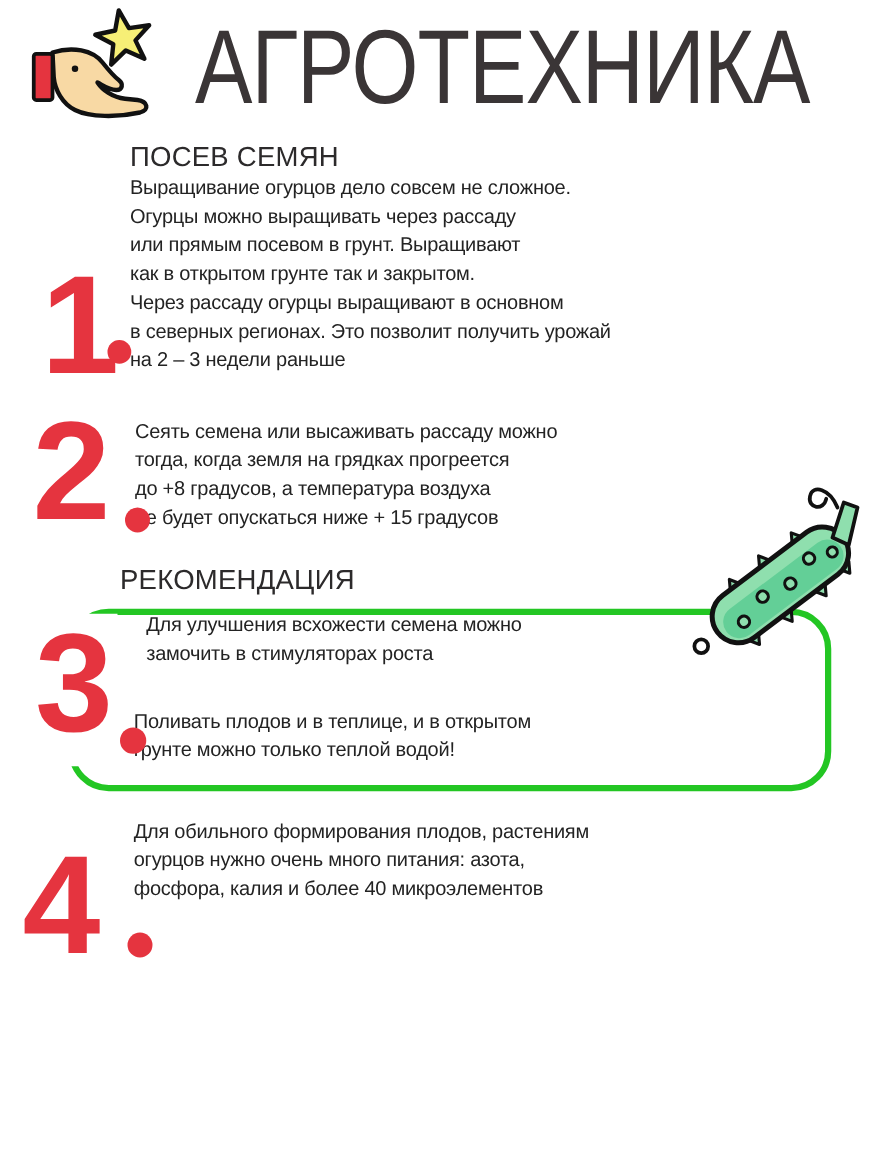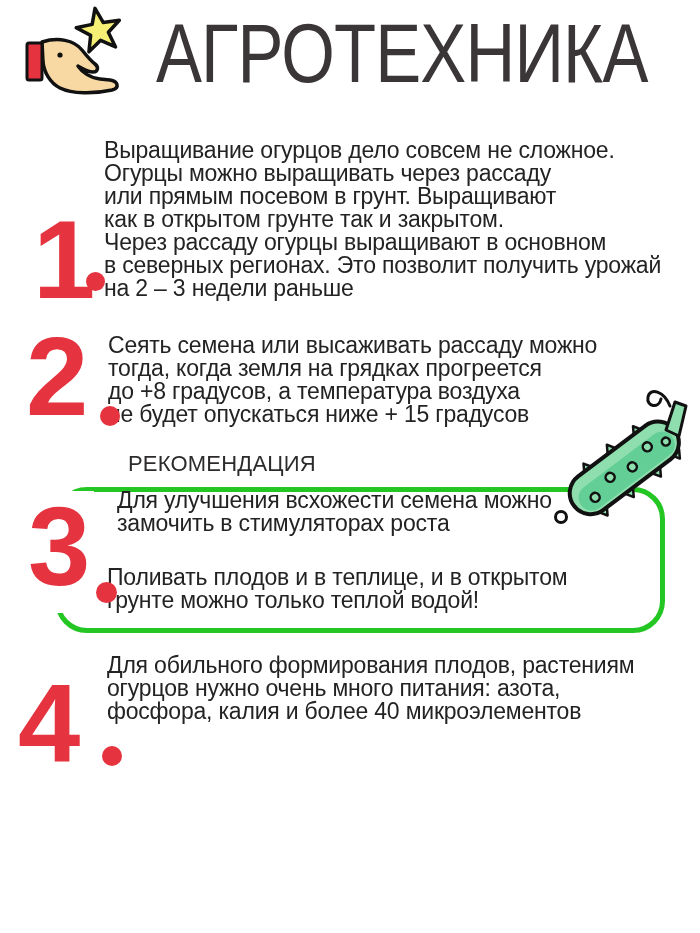--- a/index.html
+++ b/index.html
@@ -11,21 +11,21 @@
   .abs{position:absolute;}
   .title{
     font-size:84px;line-height:1;font-weight:normal;margin:0;
     color:var(--title-color,#3a3536);letter-spacing:-1px;white-space:nowrap;
     transform:scaleX(0.82);transform-origin:left top;
   }
   .heading{
     font-size:22px;line-height:26px;color:#2c2a2b;letter-spacing:0.2px;white-space:nowrap;
   }
   .body{
-    font-size:23px;line-height:23px;letter-spacing:-0.2px;white-space:pre-line;
+    font-size:16px;line-height:23px;letter-spacing:-0.2px;white-space:pre-line;
   }
   .num{
     font-size:112px;line-height:1;font-weight:bold;letter-spacing:-2px;
     color:var(--accent-red,#e5343f);
   }
   .num.knockout{background:#fff;padding:0 6px 10px 6px;z-index:2;}
   .dot{
     position:absolute;border-radius:50%;
     background:var(--accent-red,#e5343f);z-index:2;
   }
@@ -44,38 +44,39 @@
     <polygon points="75,2 80.6,17.3 96.9,17.9 84,27.9 88.5,43.6 75,34.5 61.5,43.6 66,27.9 53.1,17.9 69.4,17.3" transform="rotate(-10 75 25)" style="fill:var(--star-yellow,#f6ef76)" stroke="#111" stroke-width="3.5" stroke-linejoin="round"></polygon>
     <path d="M18,36 C34,31 50,34 58,44 C62,49 67,55 71,58 C75,61 74,66 69,66
           C63,66 58,62 54,60 C58,66 66,72 76,73 L86,74 C94,75 96,82 88,84
           C70,88 48,88 36,82 C26,77 20,66 19,56 Z" style="fill:var(--hand-skin,#f8d9a4)" stroke="#111" stroke-width="3.5" stroke-linejoin="round"></path>
     <rect x="3" y="37" width="15" height="37" rx="2" style="fill:var(--accent-red,#e5343f)" stroke="#111" stroke-width="3"></rect>
     <circle cx="36" cy="49" r="2.6" fill="#111"></circle>
   </svg>
 
   <h1 class="abs title" style="left:156px;top:11px">АГРОТЕХНИКА</h1>
 
+  <div class="abs heading" style="left:104px;top:113px">ПОСЕВ СЕМЯН</div>
   <div class="abs body" style="left:104px;top:139px;width:575px">Выращивание огурцов дело совсем не сложное.
 Огурцы можно выращивать через рассаду
 или прямым посевом в грунт. Выращивают
 как в открытом грунте так и закрытом.
 Через рассаду огурцы выращивают в основном
 в северных регионах. Это позволит получить урожай
 на 2 – 3 недели раньше</div>
   <div class="abs num" style="left:33px;top:204px">1</div>
   <div class="dot" style="left:86px;top:272px;width:19px;height:19px"></div>
 
   <div class="abs body" style="left:108px;top:334px;width:560px">Сеять семена или высаживать рассаду можно
 тогда, когда земля на грядках прогреется
 до +8 градусов, а температура воздуха
 не будет опускаться ниже + 15 градусов</div>
   <div class="abs num" style="left:26px;top:321px">2</div>
   <div class="dot" style="left:100px;top:406px;width:20px;height:20px"></div>
 
-  <div class="abs heading" style="left:128px;top:451px">РЕКОМЕНДАЦИЯ</div>
+  <div class="abs heading" style="left:96px;top:451px">РЕКОМЕНДАЦИЯ</div>
   <div class="abs reco-box" style="left:55px;top:487px;width:610px;height:146px"></div>
   <div class="abs body" style="left:117px;top:489px;width:520px;z-index:2">Для улучшения всхожести семена можно
 замочить в стимуляторах роста</div>
   <div class="abs body" style="left:107px;top:566px;width:530px;z-index:2">Поливать плодов и в теплице, и в открытом
 грунте можно только теплой водой!</div>
   <div class="abs num knockout" style="left:22px;top:491px">3</div>
   <div class="dot" style="left:96px;top:582px;width:21px;height:21px"></div>
 
   <svg class="abs" style="left:552px;top:378px;z-index:3" width="150" height="150" viewBox="0 0 150 150">
     <g transform="translate(71.5,90.5) rotate(-37)">

